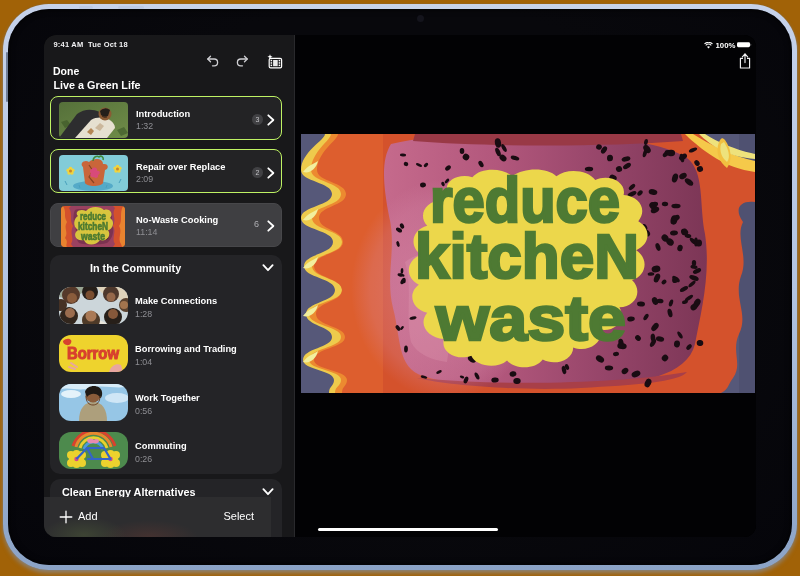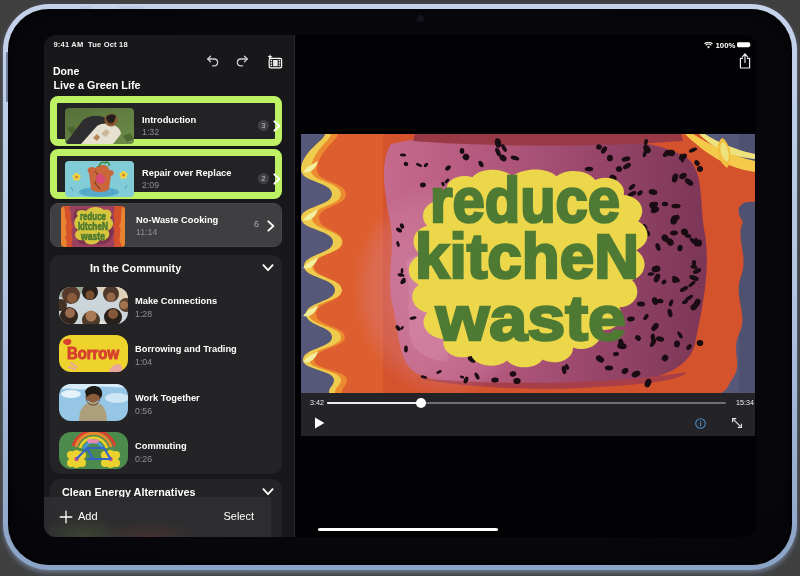--- a/index.html
+++ b/index.html
@@ -1,17 +1,17 @@
 <!DOCTYPE html>
 <html><head>
 <meta charset="utf-8">
 <style>
   * { margin:0; padding:0; box-sizing:border-box; }
   html,body { width:800px; height:576px; background:#ffffff; font-family:"Liberation Sans", sans-serif; }
-  #root { position:relative; width:800px; height:576px; background:#404040; overflow:hidden; }
+  #root { position:relative; width:800px; height:576px; background:#a16207; overflow:hidden; }
   .ipad {
     position:absolute; left:3px; top:4px; width:794px; height:566px;
     border-radius:46px;
     background:linear-gradient(180deg,#c6d2ea 0%,#b2c4e1 50%,#8ba3c6 100%);
     box-shadow:0 3px 4px rgba(130,150,180,0.6), 0 0 1px rgba(90,110,140,0.9);
   }
   .ipad-body {
     position:absolute; left:5px; top:5px; right:5px; bottom:5px;
     border-radius:41px;
     background:radial-gradient(ellipse at 50% 45%, #08080c 60%, #05050a 100%);
@@ -21,21 +21,21 @@
   .cam { position:absolute; left:414px; top:11px; width:7px; height:7px; border-radius:50%; background:#14141c; }
   .screen {
     position:absolute; left:44px; top:35px; width:712px; height:502px;
     border-radius:12px; overflow:hidden; background:#000;
   }
   .sidebar { position:absolute; left:0; top:0; width:250px; height:502px; background:#18181a; }
   .main { position:absolute; left:250px; top:0; width:462px; height:502px; background:#020204; border-left:1px solid #29292c; }
   .stext { position:absolute; color:#f2f2f4; font-size:7.5px; font-weight:bold; letter-spacing:0.2px; }
   .done { position:absolute; left:9px; top:30px; color:#fff; font-size:10.5px; font-weight:bold; }
   .sechead { position:absolute; color:#fff; font-size:10.8px; font-weight:bold; }
-  .card { position:absolute; left:6px; width:232px; height:50px; background:#232325; border-radius:8px; border:7px solid #bef264; }
+  .card { position:absolute; left:6px; width:232px; height:44px; background:#232325; border-radius:8px; border:1px solid #bef264; }
   .card.sel { background:#3f3f42; border:1px solid #47474a; }
   .thumb { position:absolute; left:8px; top:5px; width:69px; height:36px; border-radius:4px; overflow:hidden; }
   .ctitle { position:absolute; left:85px; color:#fff; font-size:9.3px; font-weight:bold; white-space:nowrap; }
   .ctime { position:absolute; left:85px; color:#8f8f94; font-size:8.8px; }
   .badge { position:absolute; width:11px; height:11px; border-radius:50%; background:#414144; color:#c6c6ca; font-size:7px; text-align:center; line-height:11px; }
   .chev { position:absolute; }
   .group { position:absolute; left:6px; width:232px; background:#242427; border-radius:10px; }
   .row-title { position:absolute; left:85px; color:#fff; font-size:9.3px; font-weight:bold; white-space:nowrap; }
   .row-time { position:absolute; left:85px; color:#8f8f94; font-size:8.8px; }
   .gthumb { position:absolute; left:9px; width:69px; height:37px; border-radius:12px; overflow:hidden; }
@@ -468,36 +468,16 @@
 <g transform="translate(226,132.5) scale(1.05,0.935) translate(-224,-128.5)">
 <path d="M150 52 C142 40 156 28 172 33 C180 22 202 23 210 32 C222 22 244 23 252 32 C262 23 282 25 289 36 C303 29 319 39 316 52 C331 53 339 68 330 80 C343 88 341 105 328 111 C341 121 337 139 324 143 C335 155 327 172 312 172 C319 186 307 199 294 196 C297 211 281 221 268 215 C268 229 250 235 239 228 C232 239 212 239 205 229 C195 239 175 235 171 224 C156 230 141 219 145 206 C129 205 120 190 129 178 C114 174 110 157 121 148 C107 140 109 122 123 116 C111 106 115 89 129 85 C119 73 129 57 143 58 C144 54 147 52 150 52 Z" fill="#ecd74b"></path>
 </g>
 
 <g fill="#4e7a33" stroke="#4e7a33" font-family="'Liberation Sans', sans-serif" font-weight="bold" transform="scale(1 1.15)">
 <text x="224" y="76.1" font-size="54" stroke-width="2.2" text-anchor="middle" textLength="190" lengthAdjust="spacingAndGlyphs">reduce</text>
 <text x="226" y="124.8" font-size="54" stroke-width="2.2" text-anchor="middle" textLength="224" lengthAdjust="spacingAndGlyphs">kitcheN</text>
 <text x="230" y="179.5" font-size="54" stroke-width="2.2" text-anchor="middle" textLength="190" lengthAdjust="spacingAndGlyphs">waste</text>
 </g>
 </svg>
-      <div class="ctrlbar">
-        <div class="t1">3:42</div>
-        <div class="t2">15:34</div>
-        <div style="position:absolute;left:26px;top:8.5px;width:399px;height:2px;background:#6f6f74;border-radius:1px;"></div>
-        <div style="position:absolute;left:26px;top:8.5px;width:94px;height:2px;background:#ececee;border-radius:1px;"></div>
-        <div style="position:absolute;left:115px;top:4.5px;width:10px;height:10px;border-radius:50%;background:#fff;"></div>
-        <svg style="position:absolute;left:13px;top:24px" width="11" height="12" viewBox="0 0 11 12">
-          <path d="M1 0.6 L10.4 6 L1 11.4 Z" fill="#fff"></path>
-        </svg>
-        <svg style="position:absolute;left:394px;top:24.5px" width="11" height="11" viewBox="0 0 11 11">
-          <circle cx="5.5" cy="5.5" r="4.8" fill="none" stroke="#4b8cc4" stroke-width="1.1"></circle>
-          <rect x="4.95" y="4.7" width="1.2" height="3.4" fill="#4b8cc4"></rect>
-          <rect x="4.95" y="2.9" width="1.2" height="1.2" fill="#4b8cc4"></rect>
-        </svg>
-        <svg style="position:absolute;left:430px;top:24px" width="12" height="12" viewBox="0 0 12 12">
-          <path d="M2.6 2.6 L9.4 9.4" stroke="#eee" stroke-width="1.1"></path>
-          <path d="M1.6 5.2 V1.6 H5.2" fill="none" stroke="#eee" stroke-width="1.1"></path>
-          <path d="M10.4 6.8 V10.4 H6.8" fill="none" stroke="#eee" stroke-width="1.1"></path>
-        </svg>
-      </div>
       <div class="homebar"></div>
     </div>
   </div>
 </div>
 
 </body></html>

